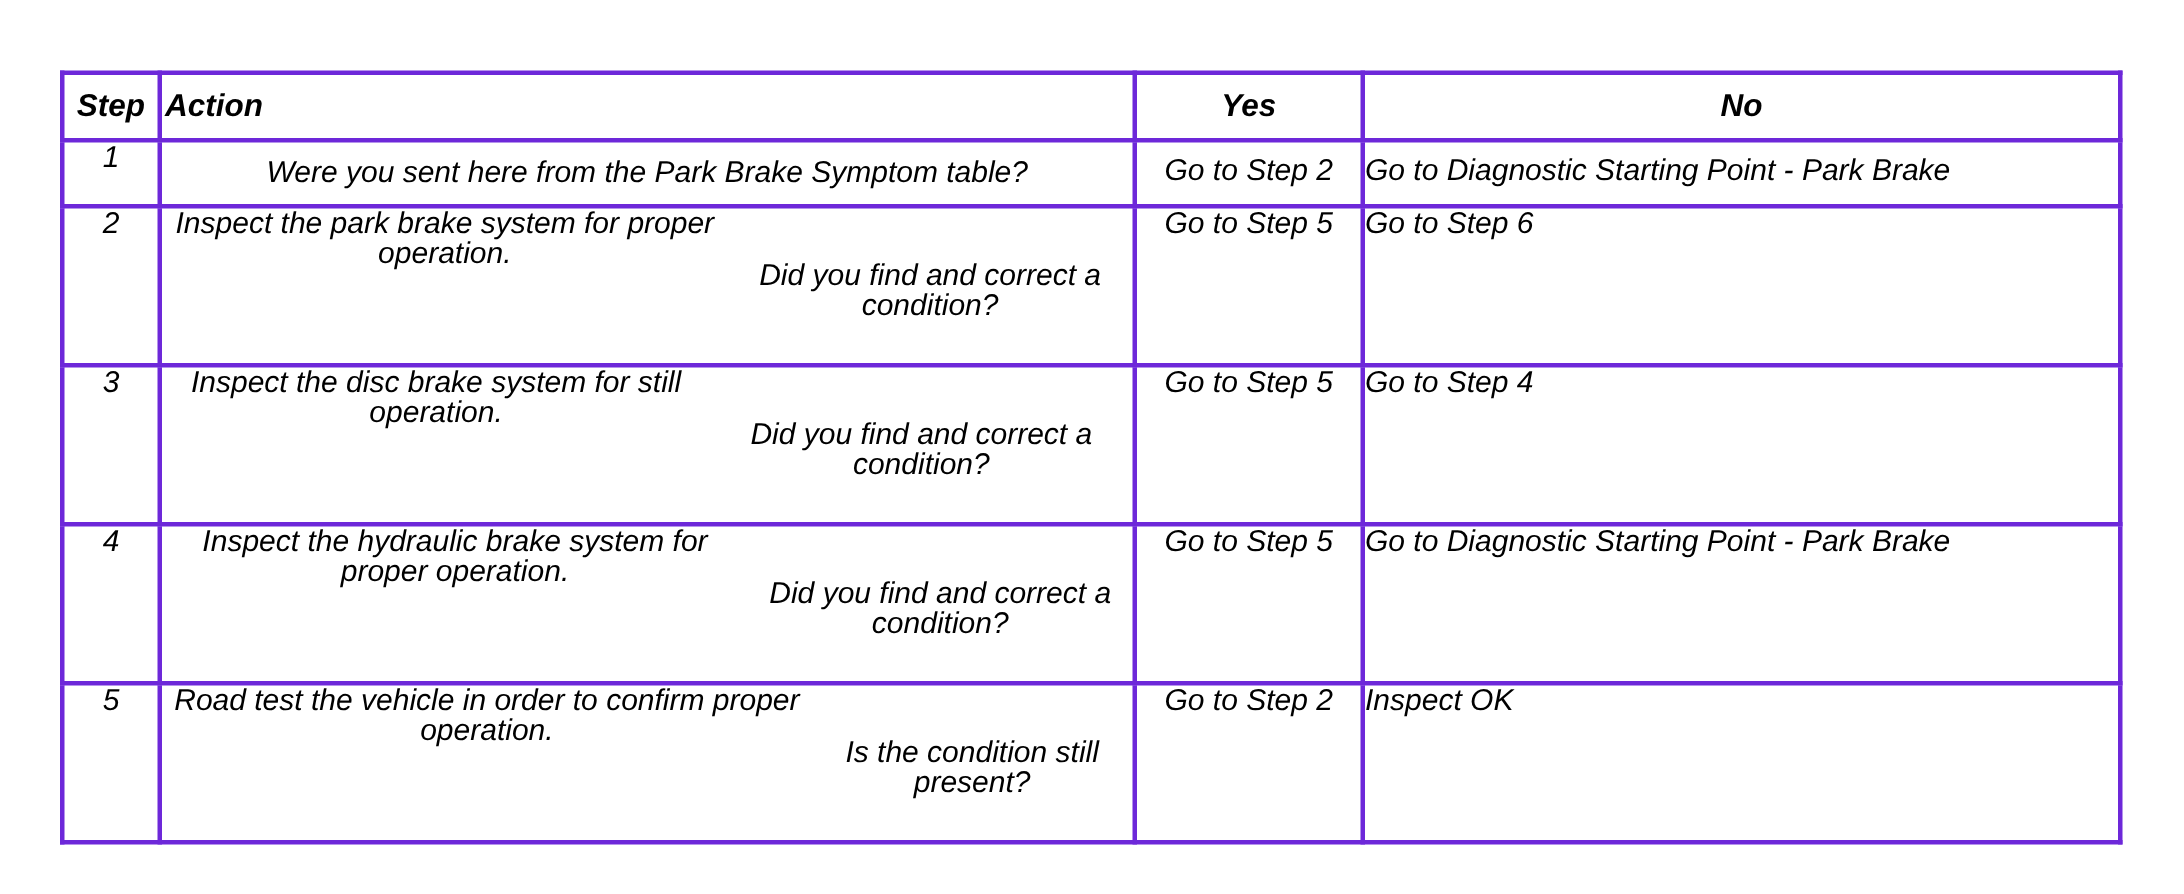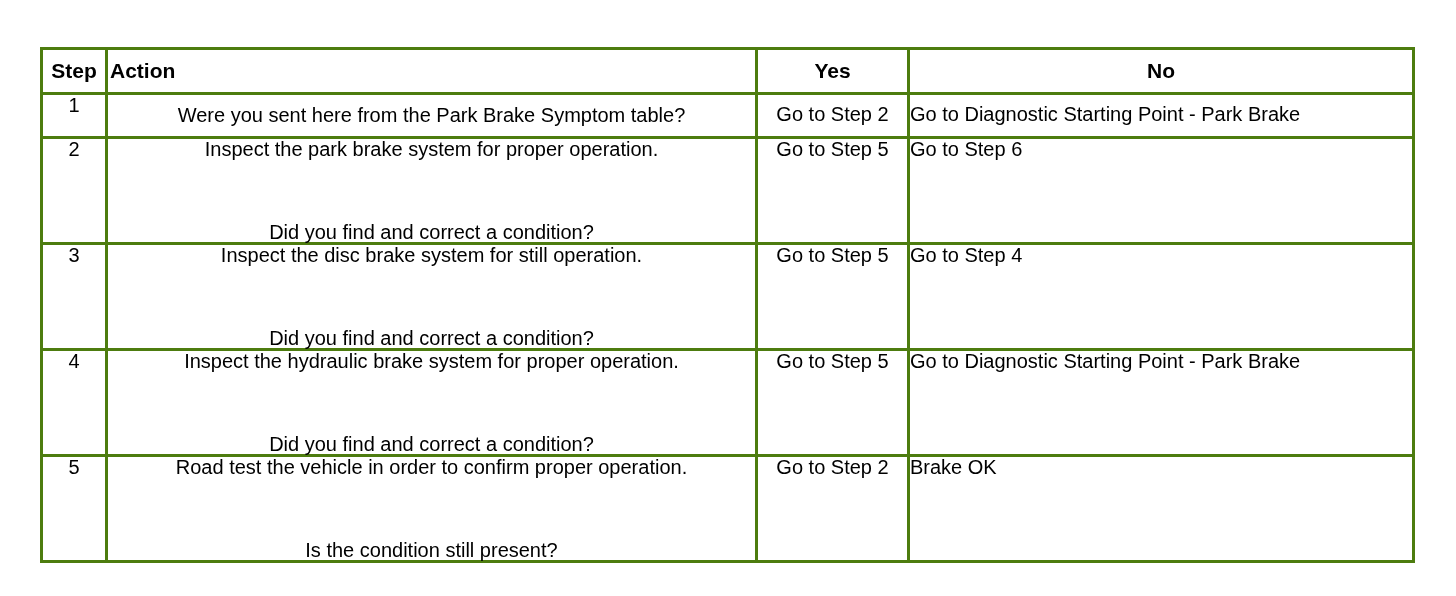--- a/index.html
+++ b/index.html
@@ -23,28 +23,29 @@
   }
 
   table.diag {
     border-collapse: collapse;
     table-layout: fixed;
     width: 1372px;
     background: #ffffff;
   }
 
   table.diag td, table.diag th {
-    border: 3px solid #4d7c0f;
+    border: 3px solid #6d28d9;
     padding: 0;
     vertical-align: top;
     font-size: 20px;
     line-height: 1.0;
     font-weight: normal;
     font-stretch: condensed;
     background: #ffffff;
+    font-style: italic;
   }
 
   
   col.c-step   { width: 65px; }
   col.c-action { width: 650px; }
   col.c-yes    { width: 152px; }
   col.c-no     { width: 505px; }
 
   
   tr.head th {
@@ -87,21 +88,20 @@
   tr.row-short td.action-cell { vertical-align: middle; padding-top: 3px; padding-bottom: 4px; }
   tr.row-short td.yes-cell  { vertical-align: middle; padding-bottom: 4px; }
   tr.row-short td.no-cell   { vertical-align: middle; padding-bottom: 4px; }
 
   
   tr.row-tall td { height: 103px; }
 
   .action-stack {
     height: 100%;
     display: flex;
-    flex-direction: column;
     justify-content: space-between;
   }
   .action-line-top { display: block; }
   .action-line-bottom { display: block; margin-top: 35px; }
 </style>
 </head>
 <body>
 
 <div id="diagnostic-table-wrap">
   <table class="diag">
@@ -166,18 +166,18 @@
 
       <tr class="row-tall">
         <td class="step-cell">5</td>
         <td class="action-cell">
           <div class="action-stack">
             <span class="action-line-top">Road test the vehicle in order to confirm proper operation.</span>
             <span class="action-line-bottom">Is the condition still present?</span>
           </div>
         </td>
         <td class="yes-cell">Go to Step 2</td>
-        <td class="no-cell">Brake OK</td>
+        <td class="no-cell">Inspect OK</td>
       </tr>
 
     </tbody>
   </table>
 </div>
 
 </body></html>

